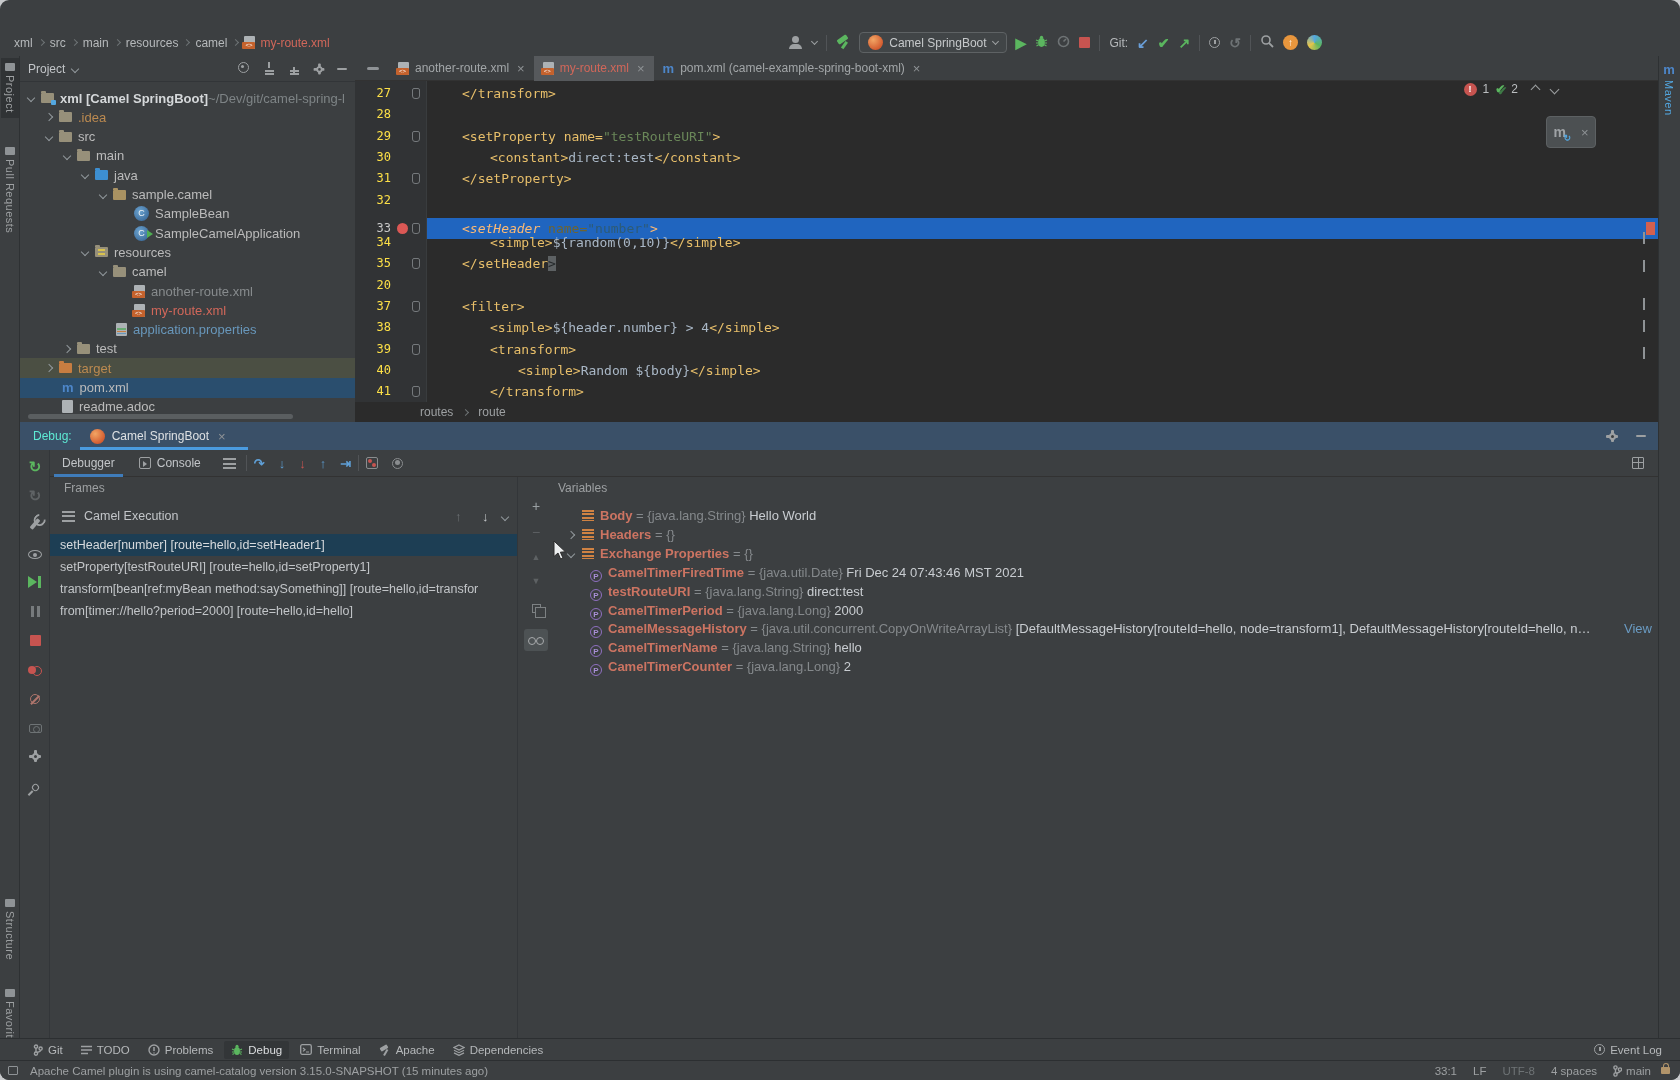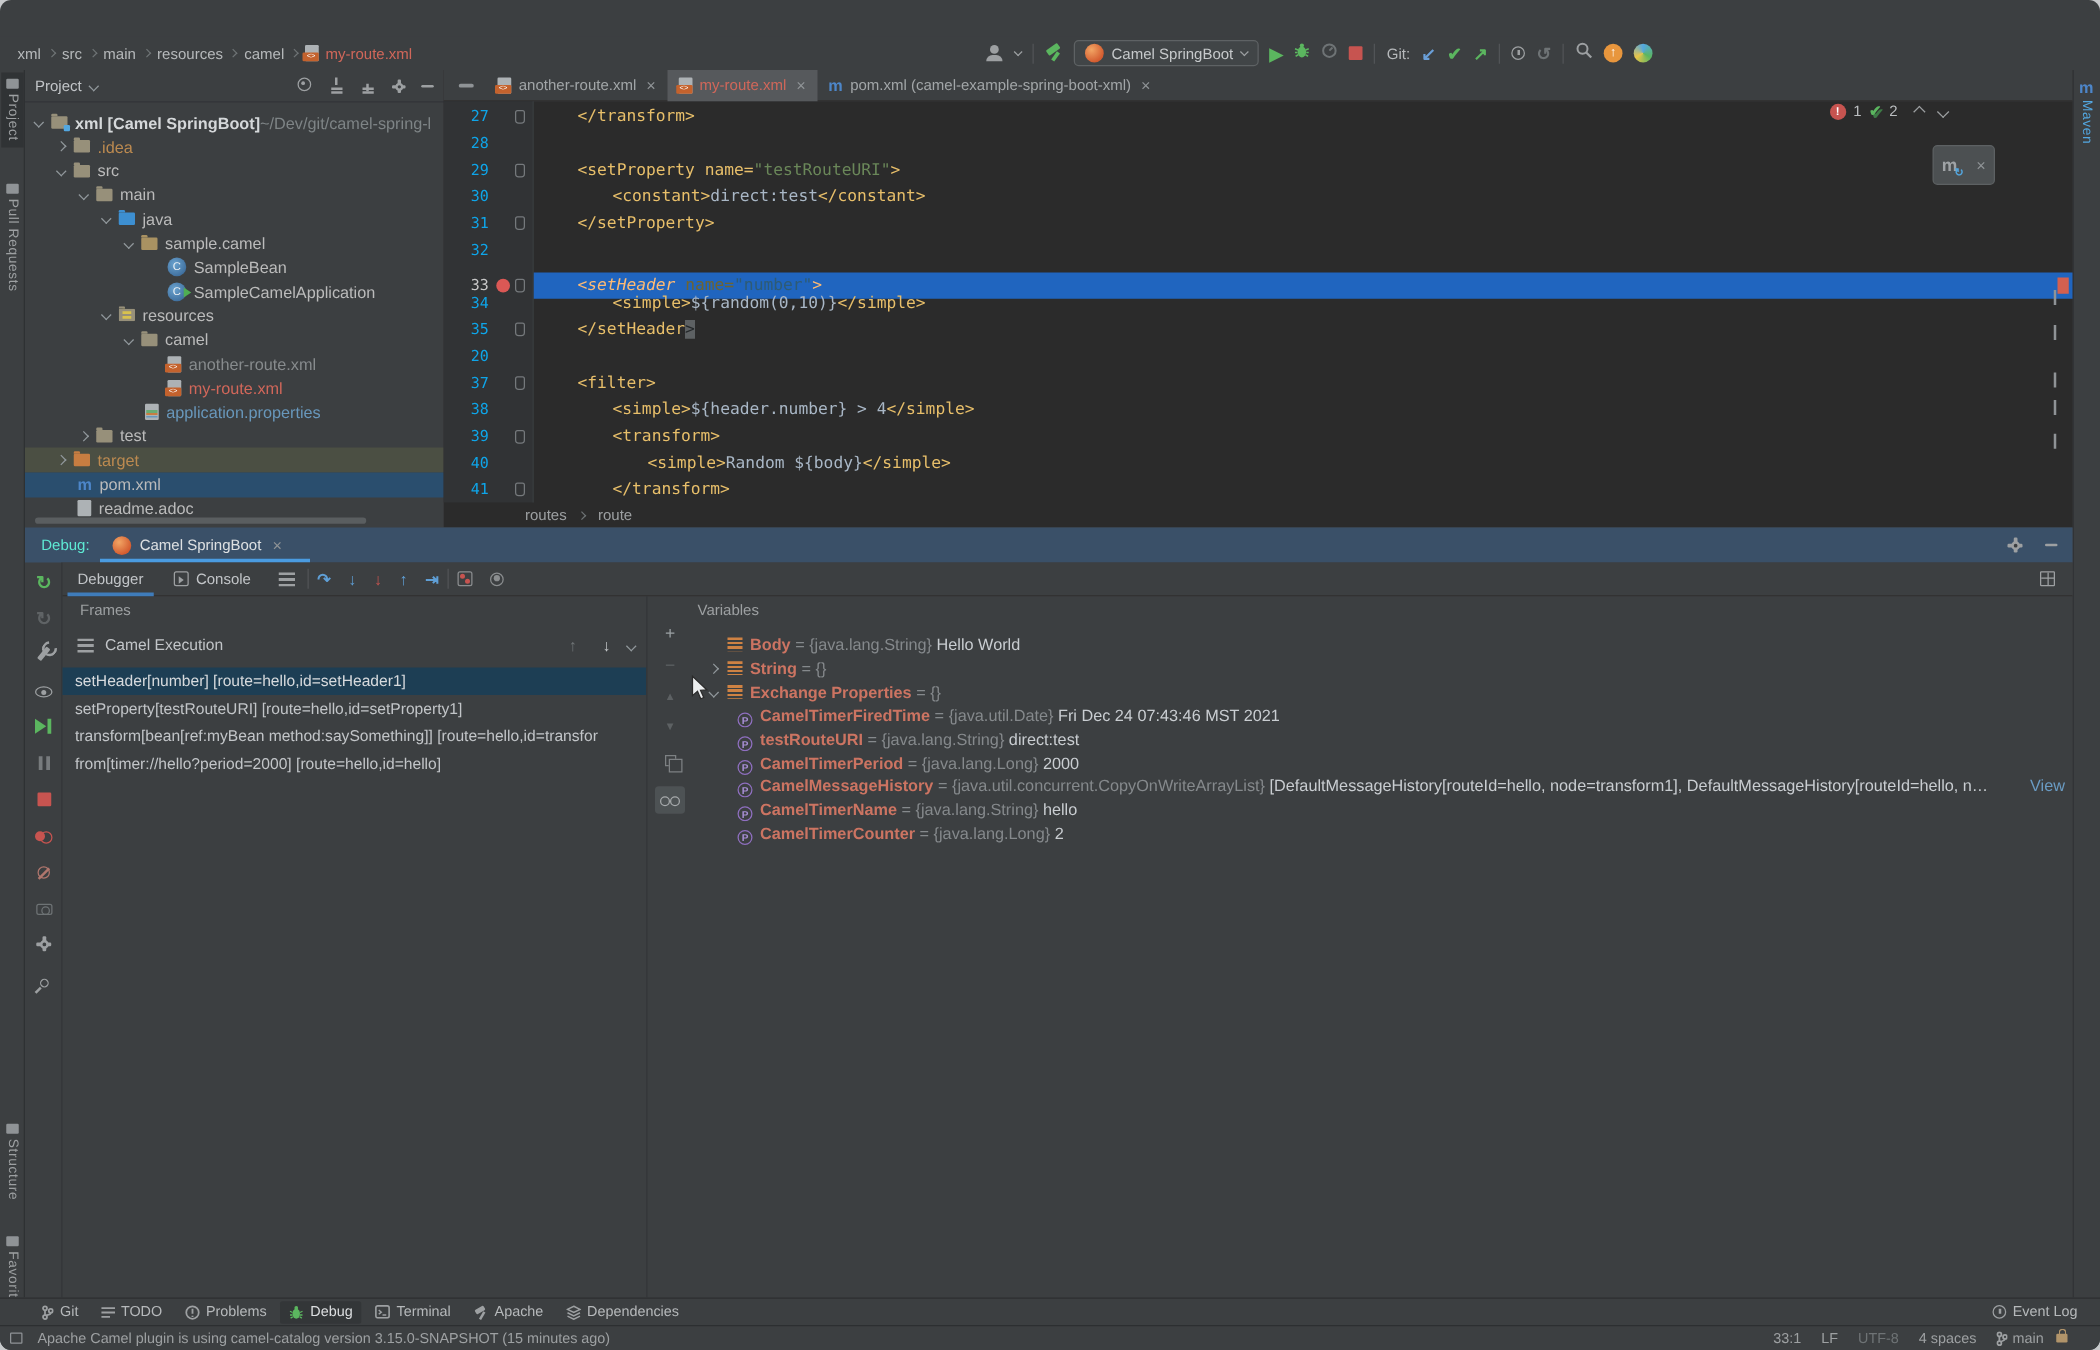--- a/index.html
+++ b/index.html
@@ -76,21 +76,21 @@
   #editor{position:absolute;left:355px;top:56px;width:1303px;height:366px;background:#2b2b2b;}
   #etabs{position:absolute;left:0;top:0;width:1303px;height:25px;background:#3c3f41;display:flex;align-items:center;border-bottom:1px solid #323232;}
   .etab{height:25px;display:flex;align-items:center;gap:6px;padding:0 9px;font-size:12px;color:#a2a6a8;}
   .etab.active{background:#56595c;}
   .etab.active .etlabel{color:#d1675a;}
   .xclose{color:#8f9396;font-size:13px;line-height:1;margin-left:2px;}
   #tabdash{width:12px;height:3px;background:#8f9396;border-radius:2px;margin:0 10px 0 12px;}
   #gutterbg{position:absolute;left:0;top:25px;width:72px;height:321px;background:#313335;border-right:1px solid #393c3e;}
   .cl{position:absolute;left:0;width:1303px;height:21.3px;line-height:21.3px;font-family:"DejaVu Sans Mono",monospace;font-size:13px;white-space:pre;}
   .execbg{position:absolute;left:72px;right:0;top:0;bottom:0;background:#2065bf;}
-  .lnum{position:absolute;left:0;top:0;width:36px;text-align:right;color:#0ea5e9;font-size:12px;font-family:"DejaVu Sans Mono",monospace;}
+  .lnum{position:absolute;left:0;top:0;width:36px;text-align:right;color:#fde047;font-size:12px;font-family:"DejaVu Sans Mono",monospace;}
   .lnum.cur{color:#c8c8c8;}
   .bp{position:absolute;left:42px;top:5px;width:11px;height:11px;border-radius:50%;background:#db5855;}
   .mk{position:absolute;left:57px;top:5px;width:8px;height:11px;border:1.5px solid #75797c;border-radius:2px 2px 3px 3px;}
   .ctext{position:absolute;top:0;}
   .t{color:#e8bf6a;} .a{color:#e8bf6a;} .s{color:#6a8759;} .x{color:#a9b7c6;}
   .t2{color:#fdba74;font-style:italic;} .a2{color:#6e6430;} .s2{color:#2e5b74;}
   .c{background:#5d6163;color:#24282a;}
   .execmark{position:absolute;right:3px;top:4px;width:9px;height:13px;background:#d3604f;}
   .smark{position:absolute;width:2px;height:12px;background:#8f9396;left:1288px;}
   #inspect{position:absolute;right:100px;top:26px;display:flex;align-items:center;gap:6px;font-size:12px;color:#bbbec0;}
@@ -174,21 +174,21 @@
 
   
   #btabs{position:absolute;left:0;top:1038px;width:1680px;height:22px;background:#3c3f41;border-top:1px solid #2c2f31;display:flex;align-items:center;font-size:11.5px;color:#b6b9bb;}
   .btab{height:18px;display:flex;align-items:center;gap:5px;padding:0 7px;margin-right:4px;border-radius:2px;}
   .btab.active{background:#333638;color:#dcdee0;}
   #eventlog{margin-left:auto;margin-right:18px;display:flex;align-items:center;gap:5px;}
   .clockico{display:inline-block;width:11px;height:11px;border-radius:50%;border:1.4px solid #9da0a2;position:relative;}
   .clockico::after{content:"";position:absolute;left:4px;top:2px;width:1.4px;height:4px;background:#9da0a2;}
   #sbar{position:absolute;left:0;top:1060px;width:1680px;height:20px;background:#3c3f41;border-top:1px solid #2c2f31;display:flex;align-items:center;font-size:11.5px;color:#9da0a2;}
   #sbarmsg{margin-left:30px;}
-  #sbarright{margin-left:auto;margin-right:26px;display:flex;align-items:center;gap:16px;}
+  #sbarright{margin-left:auto;margin-right:10px;display:flex;align-items:center;gap:16px;}
   .encdim{color:#6e7375;}
   .sqico{position:absolute;left:8px;top:5px;width:10px;height:9px;border:1.4px solid #8f9396;border-radius:1px;}
   .lockico{display:inline-block;width:9px;height:7px;background:#b1946a;border-radius:1px;position:relative;margin-left:-6px;}
   .lockico::before{content:"";position:absolute;left:1.5px;top:-4px;width:4px;height:4px;border:1.5px solid #b1946a;border-bottom:none;border-radius:3px 3px 0 0;}
   .branchsvg{stroke:#9da0a2;fill:none;stroke-width:1.4;}
 </style>
 </head>
 <body>
 
 <div id="app">
@@ -550,21 +550,21 @@
         <div class="mtbico dimmed" style="top: 100px; font-size: 9px;">▼</div>
         <div class="mtbico" style="top: 124px;"><span class="copyico"></span></div>
         <div class="glassbox" style="top: 152px;">
           <div class="glasses"></div>
         </div>
       </div>
     <div id="vars">
       <div class="phdr" style="position:absolute;left:4px;top:4px">Variables</div>
       <div id="vrows">
           <div class="vrow" style="top: 29px;"><span style="display: inline-block; width: 14px;"></span><span style="display: inline-block; width: 14px;"></span><span class="msgico"></span><span class="vname">Body</span><span class="vgray"> = </span><span class="vgray">{java.lang.String} </span><span class="vval">Hello World</span></div>
-          <div class="vrow" style="top: 47.9px;"><span style="display: inline-block; width: 14px;"></span><span class="vchev" style="transform: rotate(-45deg);"></span><span class="msgico"></span><span class="vname">String</span><span class="vgray"> = </span><span class="vgray">{}</span></div>
+          <div class="vrow" style="top: 47.9px;"><span style="display: inline-block; width: 14px;"></span><span class="vchev" style="transform: rotate(-45deg);"></span><span class="msgico"></span><span class="vname">Headers</span><span class="vgray"> = </span><span class="vgray">{}</span></div>
           <div class="vrow" style="top: 66.8px;"><span style="display: inline-block; width: 14px;"></span><span class="vchev" style="transform: rotate(45deg);"></span><span class="msgico"></span><span class="vname">Exchange Properties</span><span class="vgray"> = </span><span class="vgray">{}</span></div>
           <div class="vrow" style="top: 85.7px;"><span style="display: inline-block; width: 36px;"></span><span class="propico">P</span><span class="vname">CamelTimerFiredTime</span><span class="vgray"> = </span><span class="vgray">{java.util.Date} </span><span class="vval">Fri Dec 24 07:43:46 MST 2021</span></div>
           <div class="vrow" style="top: 104.6px;"><span style="display: inline-block; width: 36px;"></span><span class="propico">P</span><span class="vname">testRouteURI</span><span class="vgray"> = </span><span class="vgray">{java.lang.String} </span><span class="vval">direct:test</span></div>
           <div class="vrow" style="top: 123.5px;"><span style="display: inline-block; width: 36px;"></span><span class="propico">P</span><span class="vname">CamelTimerPeriod</span><span class="vgray"> = </span><span class="vgray">{java.lang.Long} </span><span class="vval">2000</span></div>
           <div class="vrow" style="top: 142.4px; padding-right: 46px;"><span style="display: inline-block; width: 36px;"></span><span class="propico">P</span><span class="vname">CamelMessageHistory</span><span class="vgray"> = </span><span class="vgray">{java.util.concurrent.CopyOnWriteArrayList} </span><span class="vval">[DefaultMessageHistory[routeId=hello, node=transform1], DefaultMessageHistory[routeId=hello, n…</span><span class="vlink">View</span></div>
           <div class="vrow" style="top: 161.3px;"><span style="display: inline-block; width: 36px;"></span><span class="propico">P</span><span class="vname">CamelTimerName</span><span class="vgray"> = </span><span class="vgray">{java.lang.String} </span><span class="vval">hello</span></div>
           <div class="vrow" style="top: 180.2px;"><span style="display: inline-block; width: 36px;"></span><span class="propico">P</span><span class="vname">CamelTimerCounter</span><span class="vgray"> = </span><span class="vgray">{java.lang.Long} </span><span class="vval">2</span></div>
         </div>
     </div>
     <svg id="cursor" class="abs" style="left:531px;top:118px;z-index:9" width="17" height="21">

